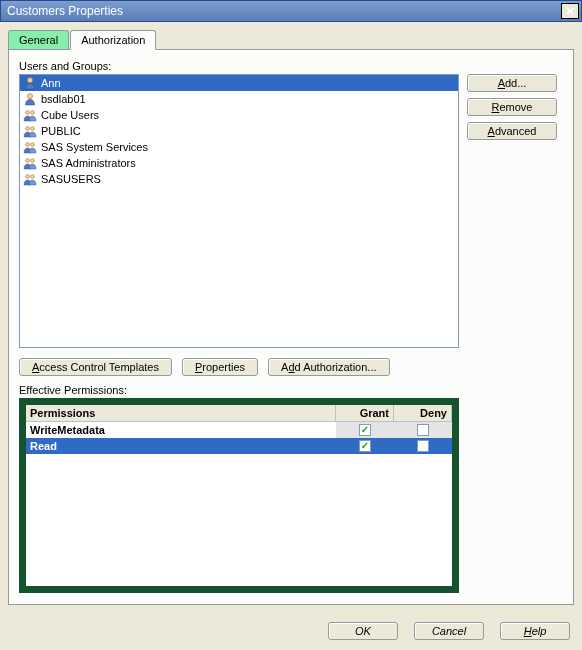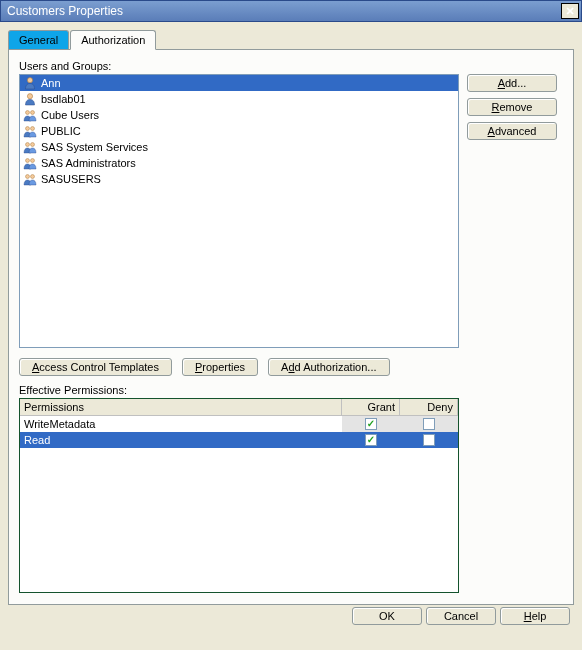--- a/index.html
+++ b/index.html
@@ -37,21 +37,21 @@
     position: relative;
   }
   .tab-row {
     display: flex;
     border-bottom: 1px solid #919b9c;
     position: relative;
     z-index: 2;
   }
   .tab {
     padding: 3px 10px 3px 10px;
-    background: #0ea5e9;
+    background: #86efac;
     border: 1px solid #919b9c;
     border-bottom: none;
     border-radius: 3px 3px 0 0;
     margin-right: 1px;
     cursor: pointer;
     position: relative;
   }
   .tab.active {
     background: #fcfcfa;
     border-bottom: 1px solid #fcfcfa;
@@ -92,24 +92,25 @@
     border-radius: 3px;
     box-shadow: inset 1px 1px 0 #fff;
     cursor: pointer;
     text-align: center;
     font: inherit;
   }
   .mid-buttons { display: flex; gap: 10px; margin: 10px 0 8px 0; }
   .mid-buttons .btn { min-width: auto; padding: 2px 12px; }
   .perm-table {
     background: #fff;
-    border: 1px solid #14532d;
+    border: 7px solid #14532d;
     width: 440px;
     height: 195px;
     overflow: auto;
+    font-weight: bold;
   }
   .perm-header {
     display: flex;
     background: #ece9d8;
   }
   .perm-header .ph {
     border-right: 1px solid #c0c0c0;
     border-bottom: 1px solid #c0c0c0;
     padding: 2px 4px;
   }
@@ -132,22 +133,22 @@
   .chk {
     width: 12px; height: 12px;
     border: 1px solid #7f9db9;
     background: #fff;
     display: inline-flex; align-items: center; justify-content: center;
     font-size: 10px; line-height: 1;
   }
   .chk.checked::after { content: "✓"; color: #21a121; font-weight: bold; }
   .bottom-buttons {
     position: absolute;
-    bottom: 25px; right: 12px;
-    display: flex; gap: 4px;
+    bottom: 10px; right: 12px;
+    display: flex; gap: 16px; font-style: italic;
   }
   .bottom-buttons .btn { min-width: 70px; }
   .underline-first::first-letter { text-decoration: underline; }
 </style>
 </head>
 <body>
 
 <div class="titlebar">
   <span class="titlebar-text">Customers Properties</span>
   <div class="close-btn">

